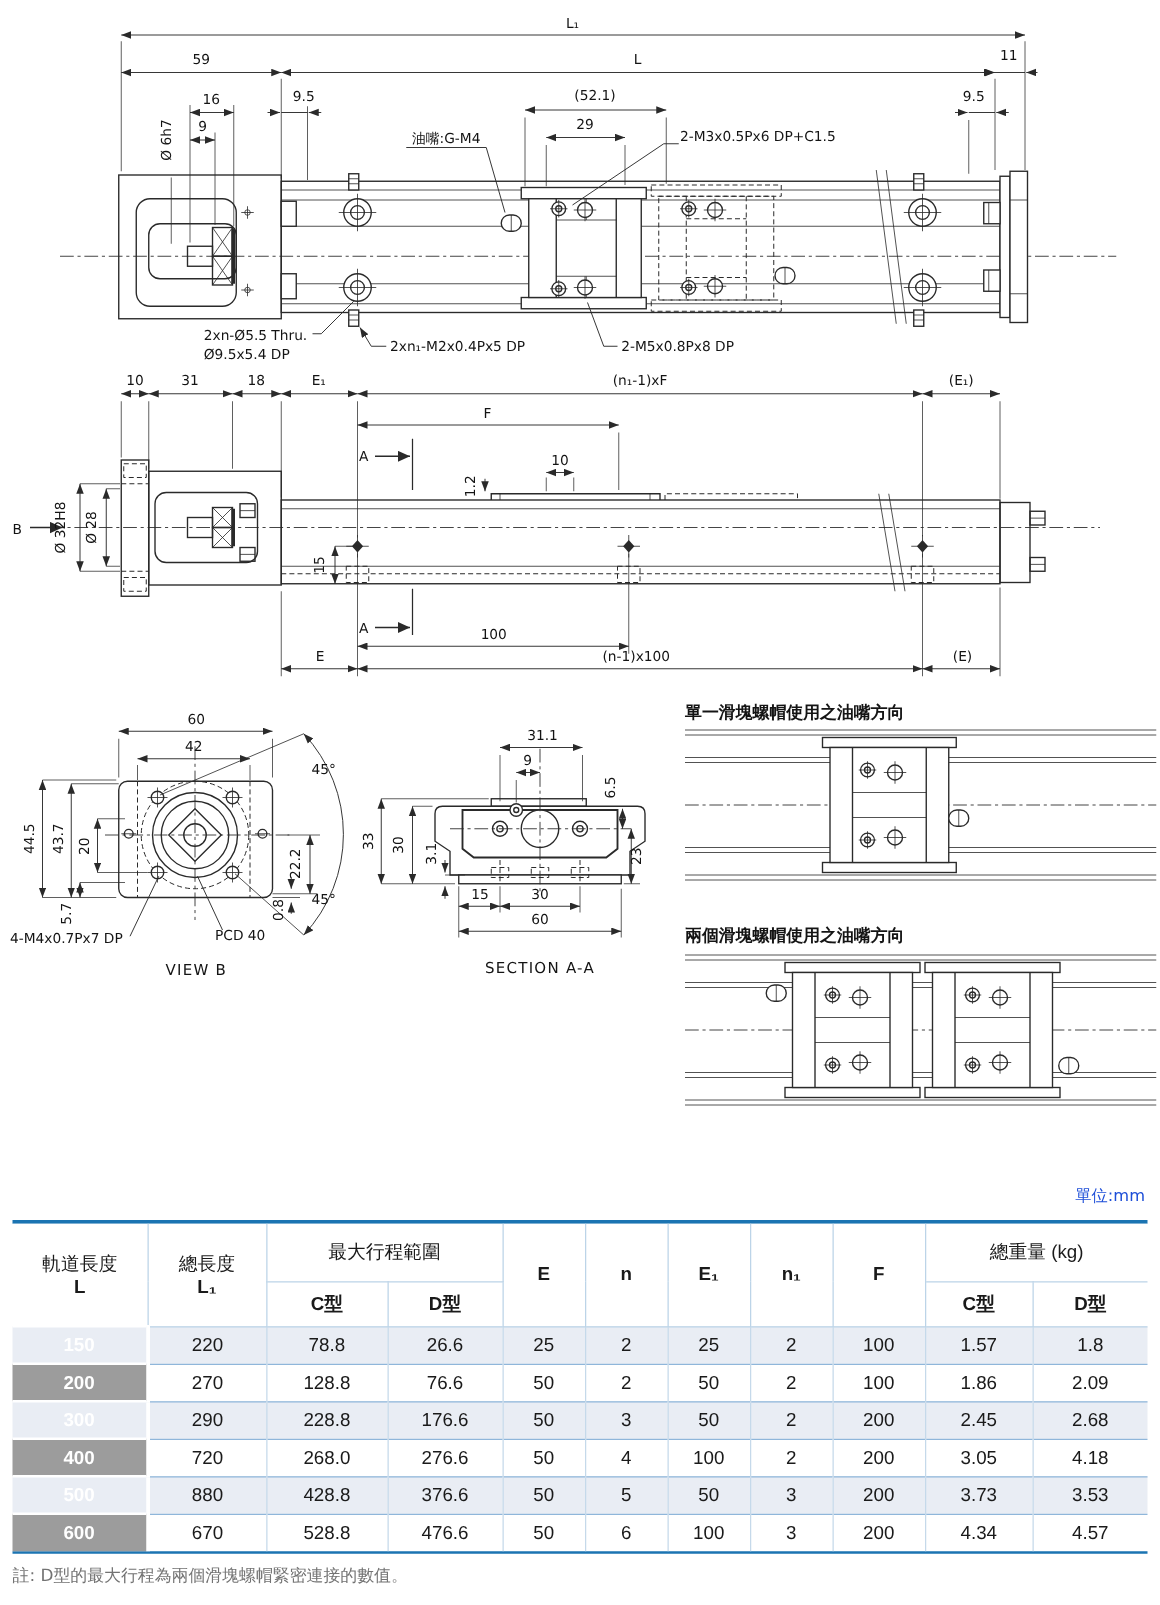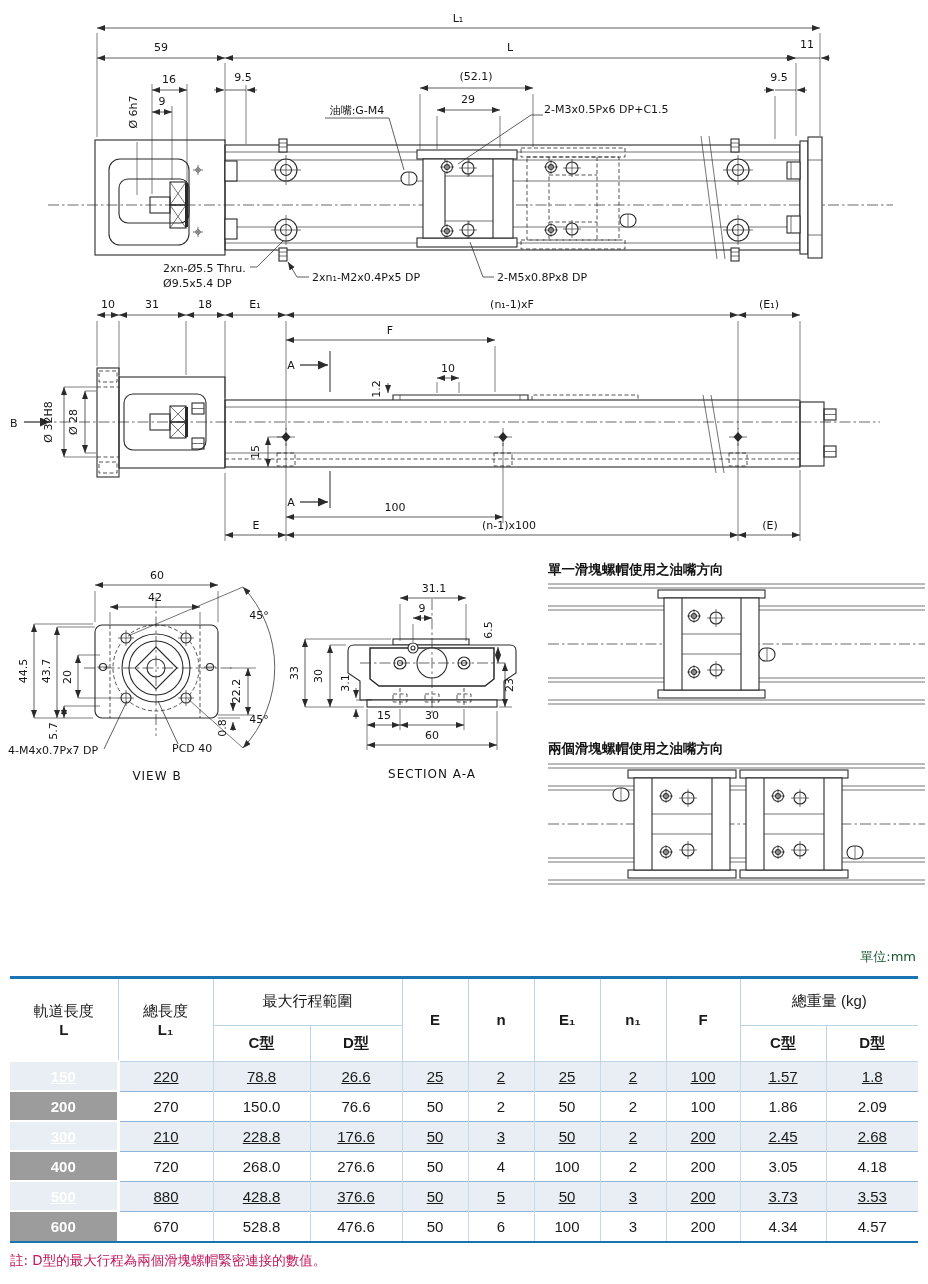--- a/index.html
+++ b/index.html
@@ -19,41 +19,41 @@
   .d   { stroke:#2a2a2a; stroke-width:0.8; fill:none; stroke-dasharray:4 2.5; }
   .cl  { stroke:#2a2a2a; stroke-width:0.7; fill:none; stroke-dasharray:11 3 2.5 3; }
   .dim { stroke:#2a2a2a; stroke-width:0.75; fill:none; marker-start:url(#as); marker-end:url(#ae); }
   .dima{ stroke:#2a2a2a; stroke-width:0.75; fill:none; marker-end:url(#ae); }
   .ext { stroke:#2a2a2a; stroke-width:0.6; fill:none; }
   .ld  { stroke:#2a2a2a; stroke-width:0.75; fill:none; }
   .ab  { stroke:#2a2a2a; stroke-width:1.2; fill:none; marker-end:url(#aB); }
   .fl  { fill:#2a2a2a; stroke:none; }
 
   
-  .unit-label { position:absolute; top:948px; right:12px; font-size:13px; color:#14532d; }
+  .unit-label { position:absolute; top:948px; right:12px; font-size:13px; color:#1d4ed8; }
   .tbl-wrap { position:absolute; top:976px; left:10px; width:908px;
               border-top:3px solid #1b74b2; border-bottom:2px solid #1b74b2; }
   table { border-collapse:collapse; width:908px; table-layout:fixed; }
   th, td { border:1px solid #bcd4e8; text-align:center; vertical-align:middle;
            font-size:15px; color:#1a1a1a; padding:0;
            font-family:"Liberation Sans","DejaVu Sans",sans-serif; }
   th { background:#fff; font-weight:normal; }
   th:first-child, td:first-child { border-left:none;text-align:center; }
   th:last-child, td:last-child { border-right:none; }
   thead tr:first-child th { border-top:none; height:46px; }
   thead tr:last-child th { height:36px; }
   thead .sym { font-weight:bold; }
   thead .type-h { font-weight:bold; }
   tbody td { height:30px; border-top:1px solid #8fb6da; border-bottom:none;
              border-left:1px solid #c5d9ea; border-right:1px solid #c5d9ea; }
-  tbody tr.tint td { background:#e9edf4;text-decoration:underline; }
+  tbody tr.tint td { background:#e9edf4; }
   td.chip { color:#fff; font-weight:bold; border-right:3px solid #fff; border-top:2px solid #fff; }
   td.chip-blue { background:#1068a4; }
   td.chip-gray { background:#9c9c9c; }
-  .note { position:absolute; top:1252px; left:10px; font-size:13.5px; color:#be185d; }
+  .note { position:absolute; top:1252px; left:10px; font-size:13.5px; color:#737373; }
 </style>
 </head>
 <body>
 
 
 
 <svg width="928" height="946" viewBox="0 0 928 946">
   <defs>
     <marker id="ae" orient="auto" refX="8" refY="3" markerWidth="9" markerHeight="7" markerUnits="userSpaceOnUse">
         <path d="M0,0 L8,3 L0,6 Z" fill="#2a2a2a"></path>
@@ -652,33 +652,33 @@
       <td>2</td>
       <td>25</td>
       <td>2</td>
       <td>100</td>
       <td>1.57</td>
       <td>1.8</td>
     </tr>
     <tr>
       <td class="chip chip-gray">200</td>
       <td>270</td>
-      <td>150.0</td>
+      <td>128.8</td>
       <td>76.6</td>
       <td>50</td>
       <td>2</td>
       <td>50</td>
       <td>2</td>
       <td>100</td>
       <td>1.86</td>
       <td>2.09</td>
     </tr>
     <tr class="tint">
       <td class="chip chip-blue">300</td>
-      <td>210</td>
+      <td>290</td>
       <td>228.8</td>
       <td>176.6</td>
       <td>50</td>
       <td>3</td>
       <td>50</td>
       <td>2</td>
       <td>200</td>
       <td>2.45</td>
       <td>2.68</td>
     </tr>

